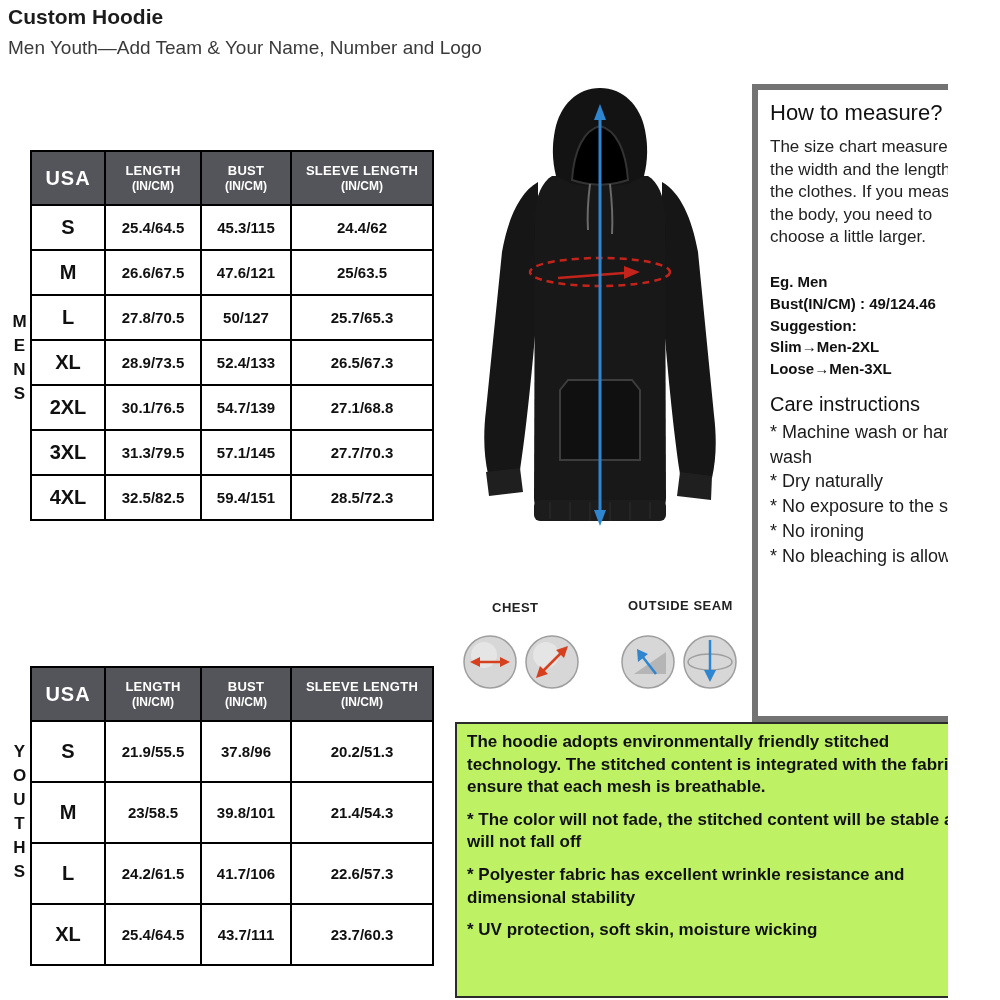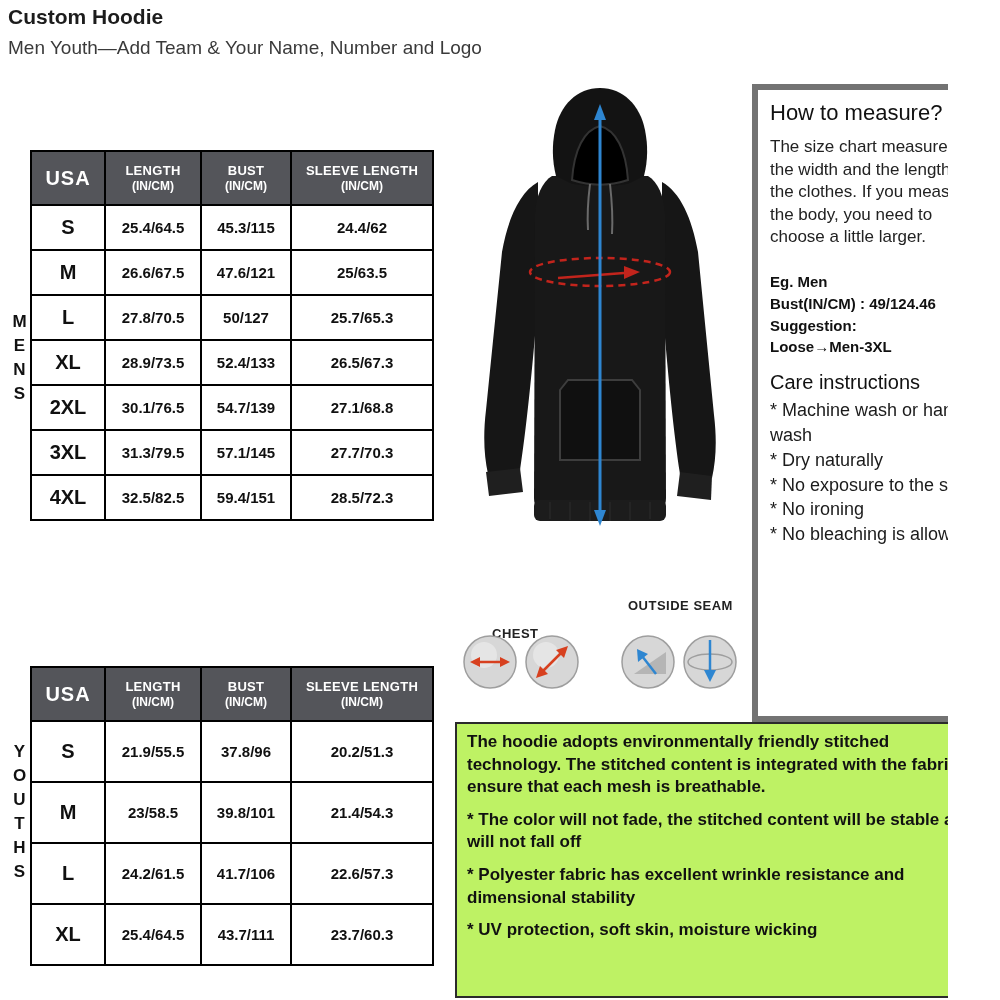--- a/index.html
+++ b/index.html
@@ -30,21 +30,21 @@
   
   .vlabel {
     position: absolute; left: 9px; writing-mode: vertical-rl; text-orientation: upright;
     font-weight: bold; font-size: 17px; letter-spacing: 5px; color: #111;
   }
   .vlabel-mens { top: 312px; }
   .vlabel-youths { top: 742px; }
   
   .hoodie-svg { position: absolute; left: 450px; top: 80px; width: 300px; height: 512px; }
   .diagram-label { position: absolute; font-size: 13px; font-weight: bold; letter-spacing: 0.5px; color: #222; }
-  .chest-label { left: 492px; top: 626px; }
+  .chest-label { left: 492px; top: 600px; }
   .seam-label { left: 628px; top: 598px; }
   .icons-svg { position: absolute; left: 452px; top: 624px; width: 296px; height: 75px; }
   
   .measure-panel {
     position: absolute; left: 752px; top: 84px; width: 246px; height: 638px;
     border: 6px solid #737373; padding: 10px 12px; overflow: hidden; background: #fff;
   }
   .htm-title { font-size: 22px; font-weight: 400; color: #111; margin-bottom: 10px; }
   .htm-body { font-size: 17px; line-height: 1.33; color: #222; }
   .eg-block { margin-top: 22px; font-size: 15px; font-weight: bold; line-height: 1.45; color: #111; }
@@ -263,20 +263,21 @@
     </g>
   </svg>
 
   <div class="measure-panel">
     <div class="htm-title">How to measure?</div>
     <div class="htm-body">The size chart measures the width and the length of the clothes.  If you measure the body, you need to choose a little larger.</div>
     <div class="eg-block">
       <div>Eg. Men</div>
       <div>Bust(IN/CM) : 49/124.46</div>
       <div>Suggestion:</div>
+      <div>Slim→Men-2XL</div>
       <div>Loose→Men-3XL</div>
     </div>
     <div class="care-title">Care instructions</div>
     <div class="care-item">* Machine wash or hand wash</div>
     <div class="care-item">* Dry naturally</div>
     <div class="care-item">* No exposure to the sun</div>
     <div class="care-item">* No ironing</div>
     <div class="care-item">* No bleaching is allowed</div>
   </div>
 

